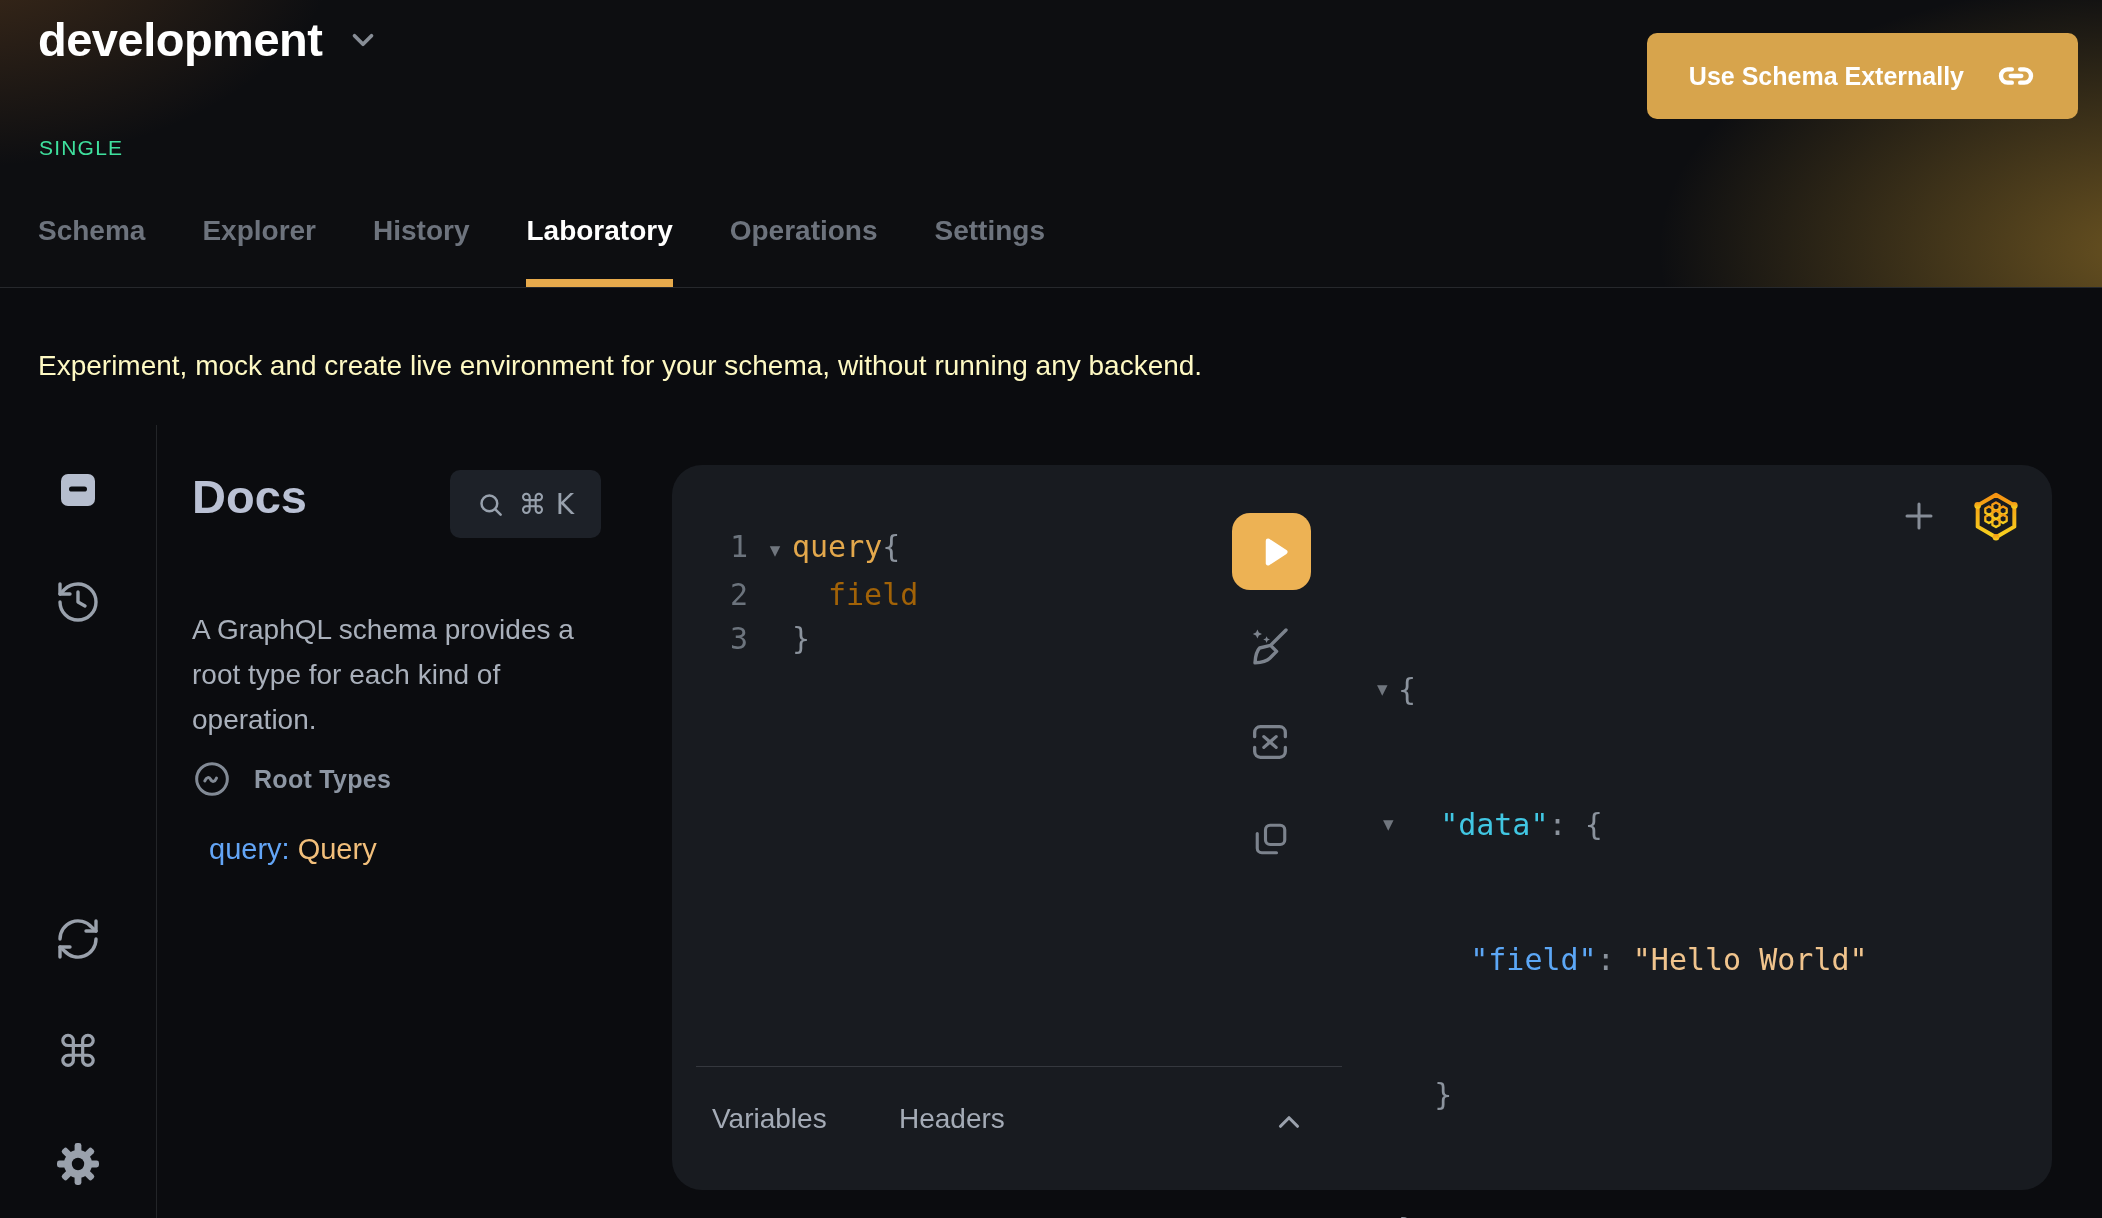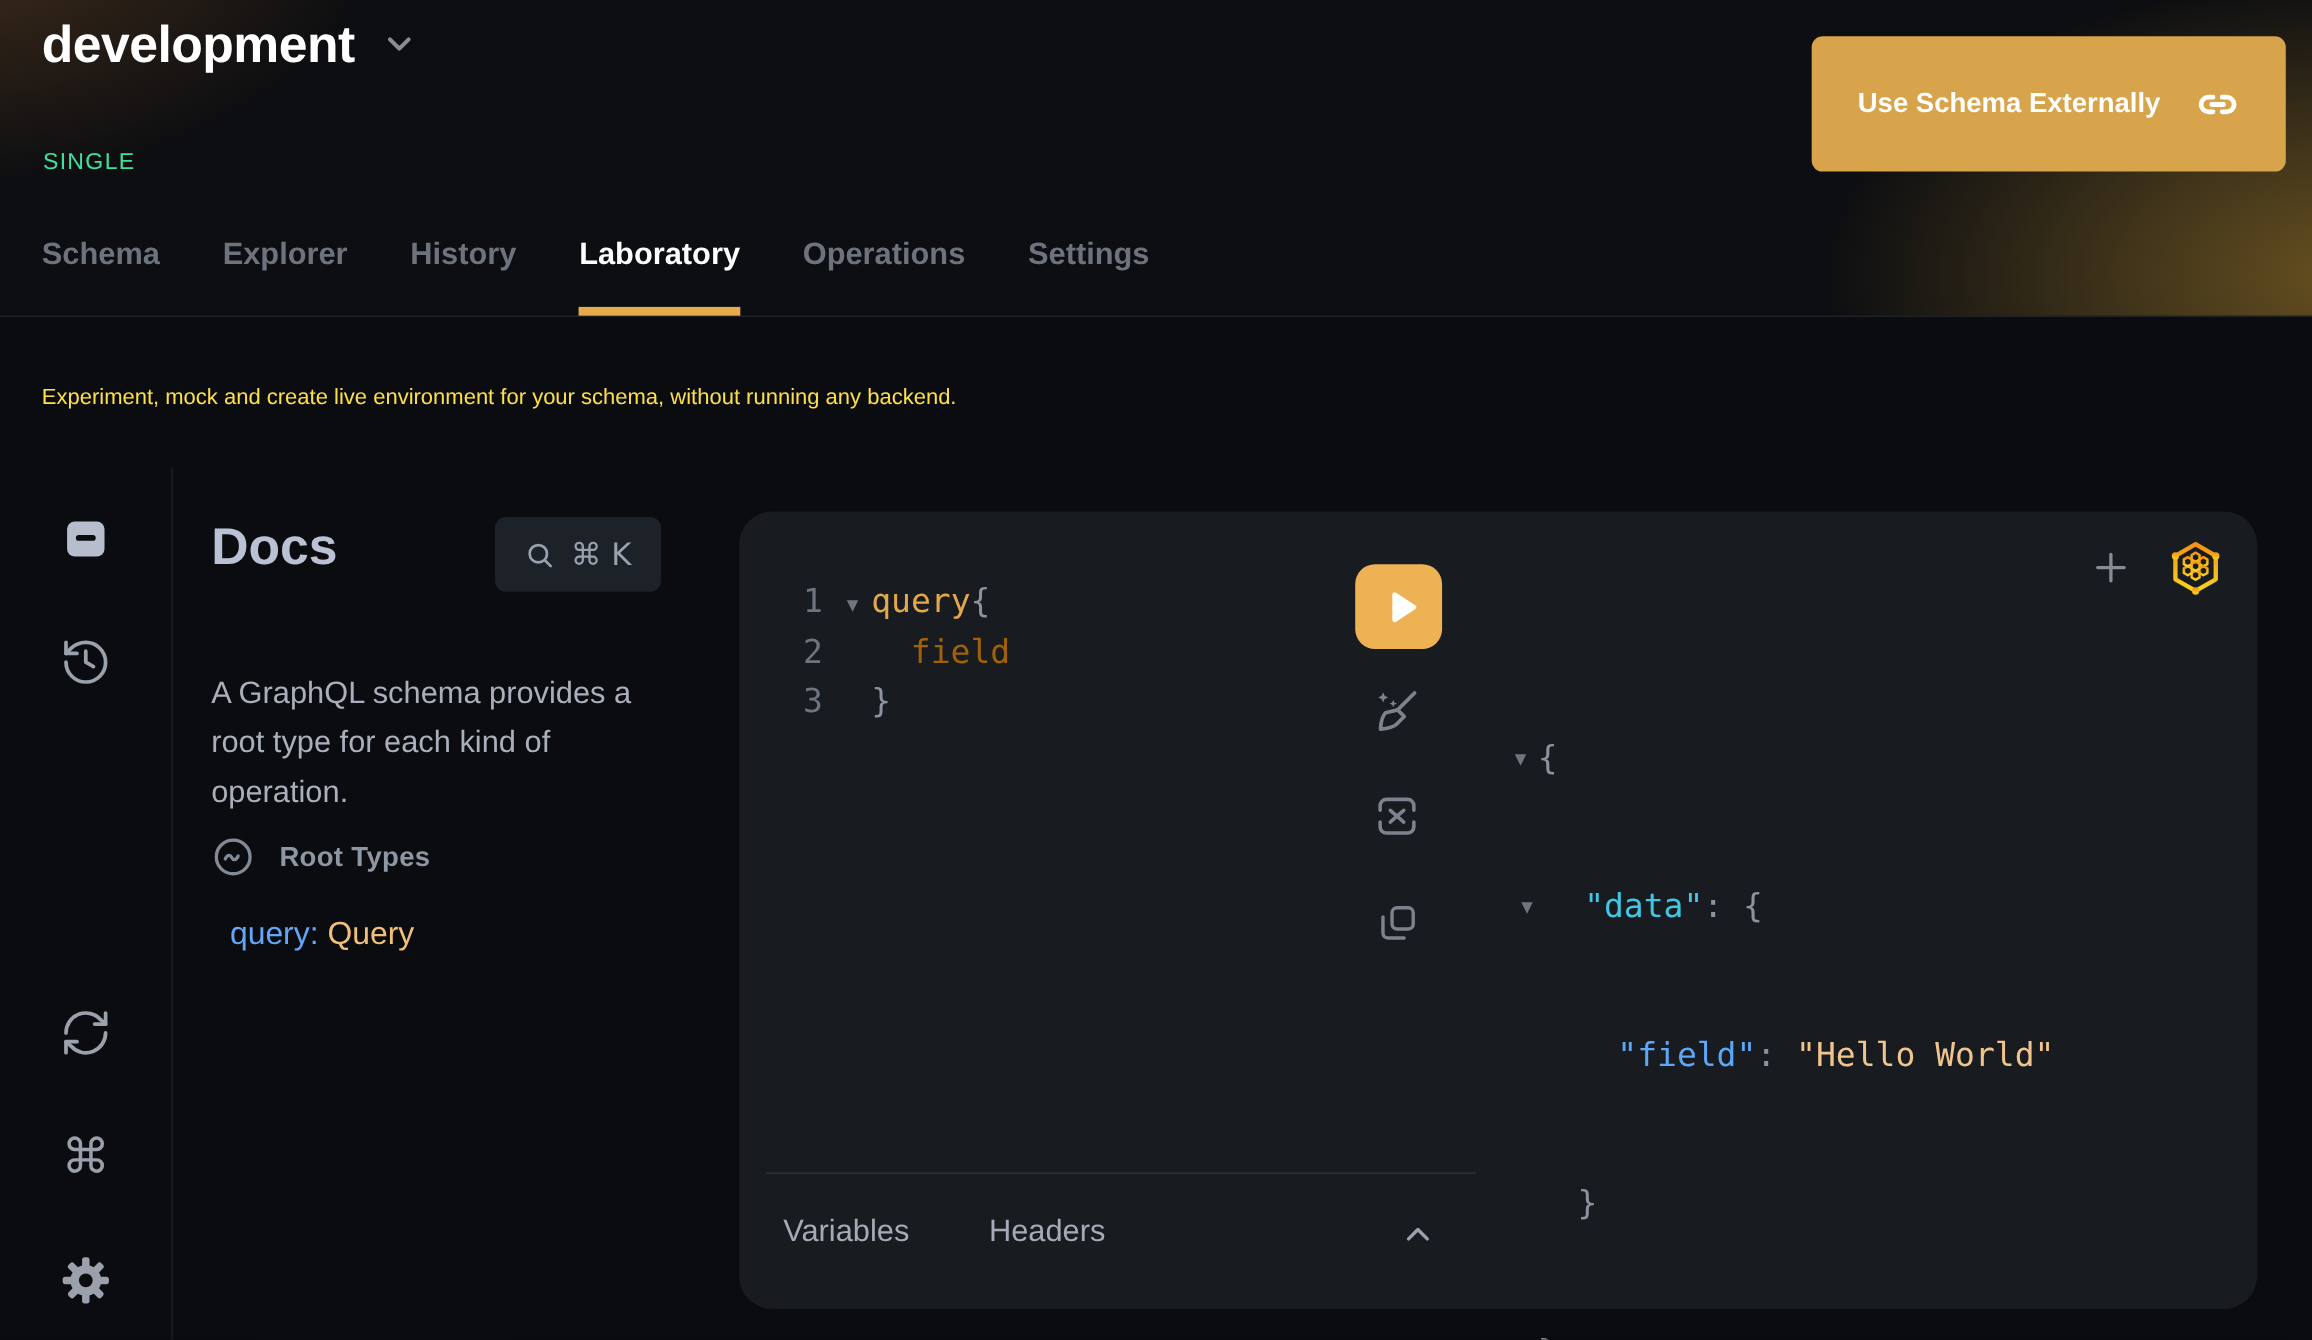--- a/index.html
+++ b/index.html
@@ -17,34 +17,34 @@
     background:
       radial-gradient(560px 340px at -50px -70px, rgba(150,95,42,.40), rgba(150,95,42,0) 70%),
       radial-gradient(780px 430px at 2150px 250px, rgba(197,150,48,.50), rgba(197,150,48,0) 63%),
       #0d0e11;
   }
   .brand { position:absolute; left:38px; top:14px; display:flex; align-items:center; gap:24px; }
   .brand h1 { font-size:47px; font-weight:800; color:#ffffff; letter-spacing:-0.5px; line-height:1.1; }
   .brand .chev { width:34px; height:34px; color:#878d96; cursor:pointer; }
   .badge { position:absolute; left:39px; top:88px; font-size:21px; font-weight:400; color:#3fe09e; letter-spacing:1.2px;margin-top:48px; }
   .ext-btn {
-    position:absolute; right:24px; top:33px; height:123px; padding:0 42px;
+    position:absolute; right:24px; top:33px; height:86px; padding:0 42px;
     display:flex; align-items:center; gap:32px;
     background:#d7a44c; border:none; border-radius:10px; cursor:pointer;
     font-family:inherit; font-size:25px; font-weight:800; color:#ffffff;
   }
   .ext-btn svg { width:40px; height:40px; }
   .tabs { position:absolute; left:38px; bottom:0; display:flex; gap:57px; }
   .tab {
     font-size:28px; font-weight:700; color:#6d737d; line-height:1;
     padding-bottom:34px; border-bottom:8px solid transparent; cursor:pointer;
   }
   .tab.active { color:#ffffff; border-bottom-color:#e7aa4c; }
   
-  .subtitle { position:absolute; left:38px; top:350px; font-size:20px; color:#fde047;text-align:center; }
+  .subtitle { position:absolute; left:38px; top:350px; font-size:28px; color:#fef9c3;text-align:center; }
   
   .content { position:absolute; top:425px; left:0; width:2102px; height:793px; }
   .rail { position:absolute; left:0; top:0; width:157px; height:100%; border-right:1px solid #232528; }
   .rail-icon { position:absolute; left:54px; width:48px; height:48px; display:flex; align-items:center; justify-content:center; cursor:pointer; }
   .rail-icon svg { width:100%; height:100%; }
   .ri-docs    { top:41px; }
   .ri-history { top:153px; }
   .ri-refresh { top:490px; }
   .ri-cmd     { top:603px; }
   .ri-gear    { top:715px; }

